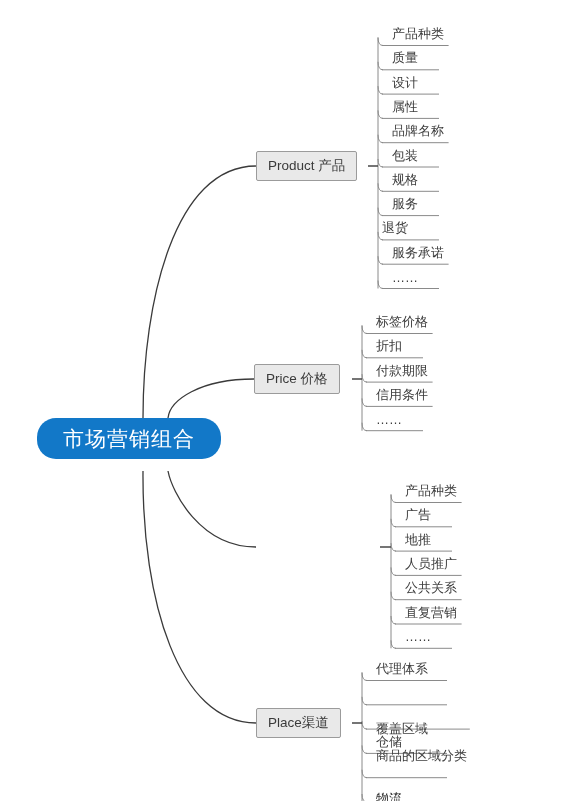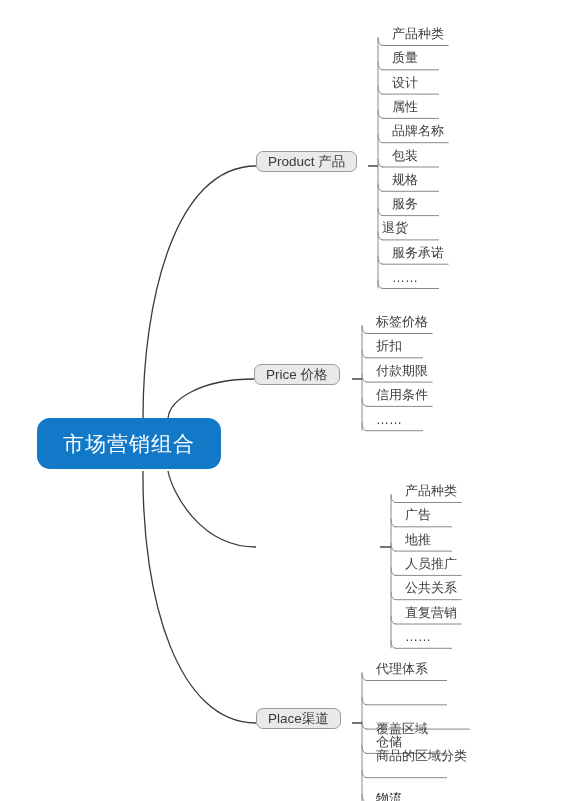--- a/index.html
+++ b/index.html
@@ -33,35 +33,35 @@
     position: absolute;
     box-sizing: border-box;
     display: flex;
     align-items: center;
     justify-content: center;
     white-space: nowrap;
   }
   .root-node {
     background: #1278c8;
     color: #ffffff;
-    border-radius: 13px;
+    border-radius: 19px;
     font-size: 21px;
     letter-spacing: 1px;
     left: 37px;
     top: 418px;
     width: 184px;
-    height: 51px;
+    height: 41px;
   }
   .branch-node {
     background: #e9e9e9;
     color: #3a3a3a;
     border: 1px solid #9b9b9b;
-    border-radius: 7px;
+    border-radius: 2px;
     font-size: 13.5px;
-    height: 21px;
+    height: 30px;
     padding: 0 11px;
   }
   .leaf-node {
     color: #3c3c3c;
     font-size: 13px;
     height: 22px;
     padding: 0 9px 0 9px;
     justify-content: flex-start;
   }
 </style>

